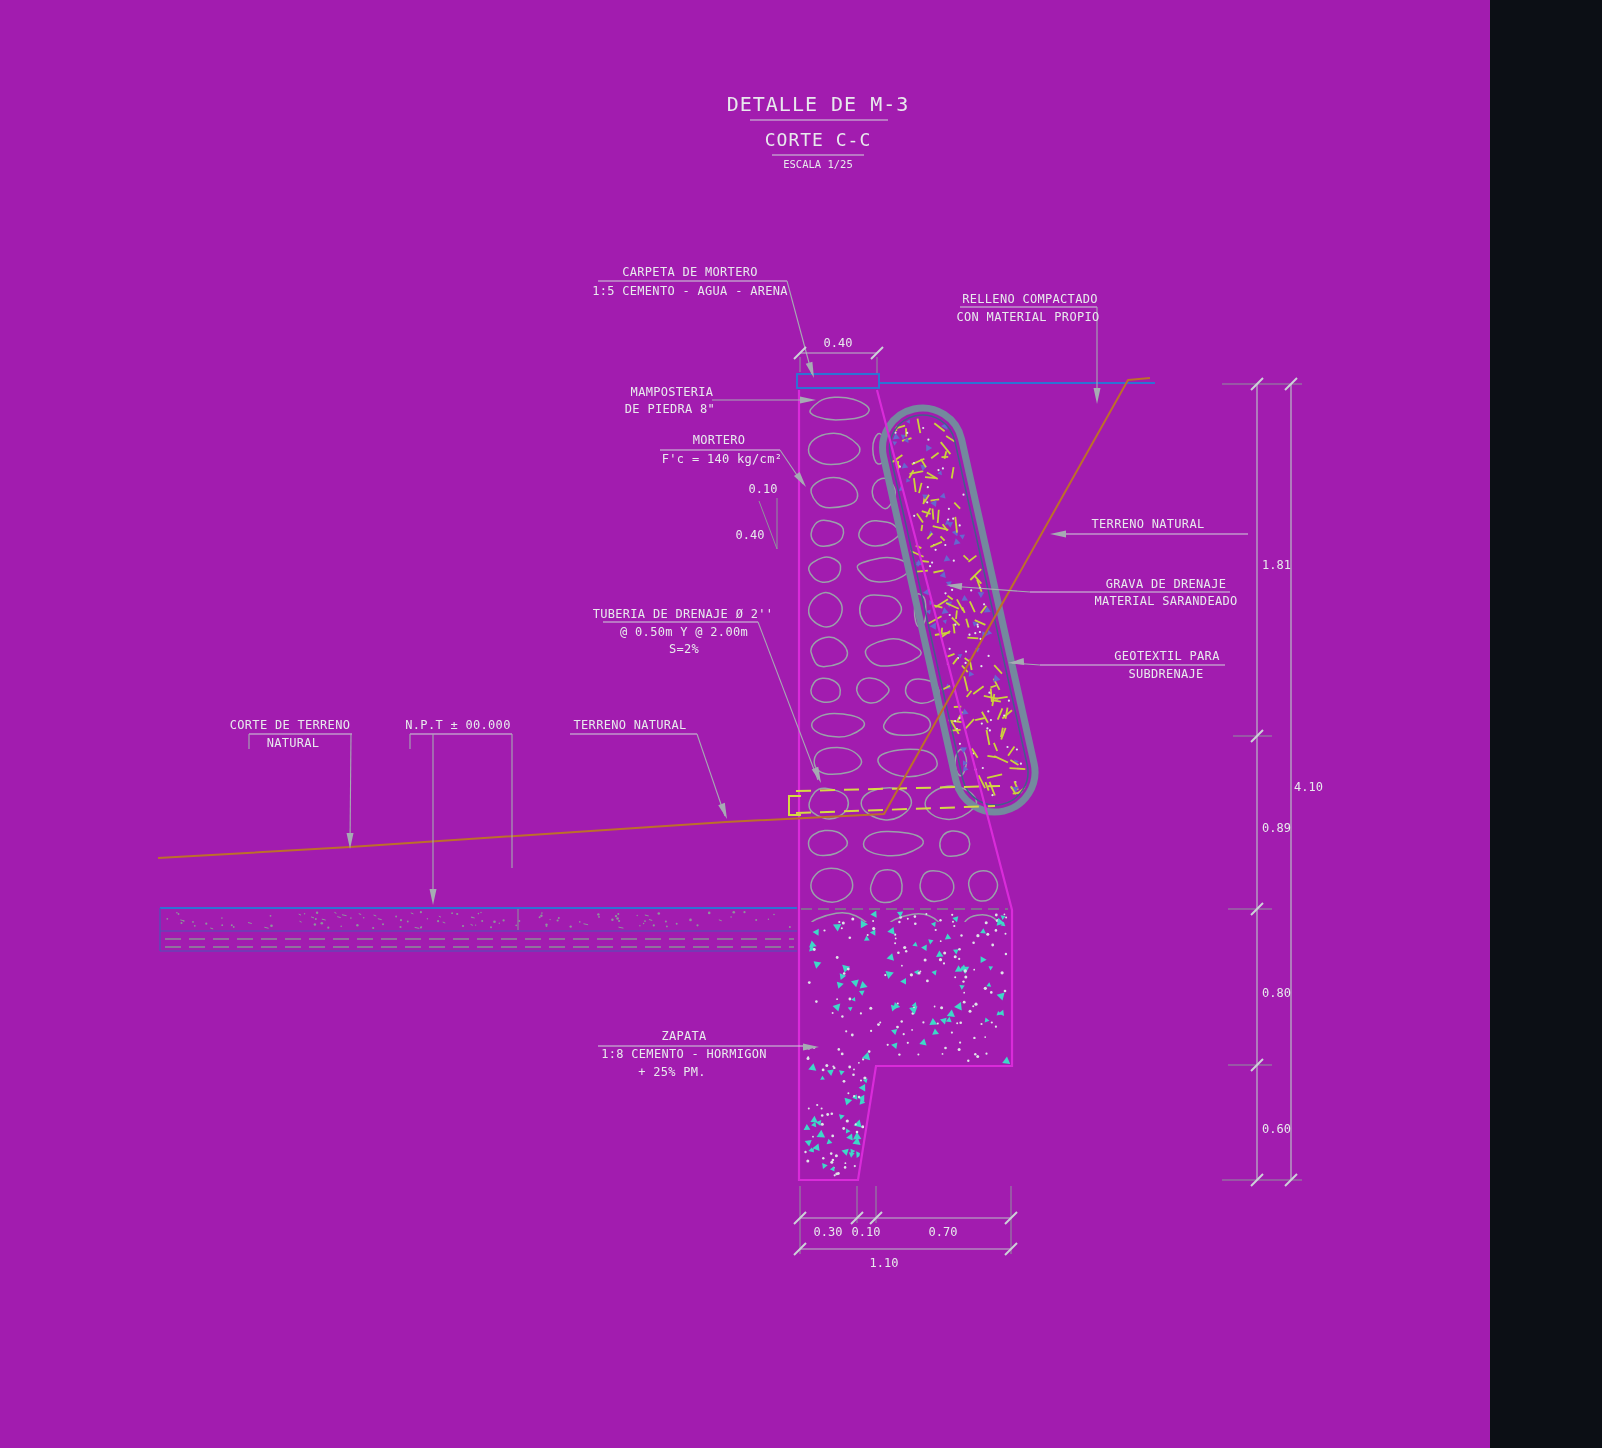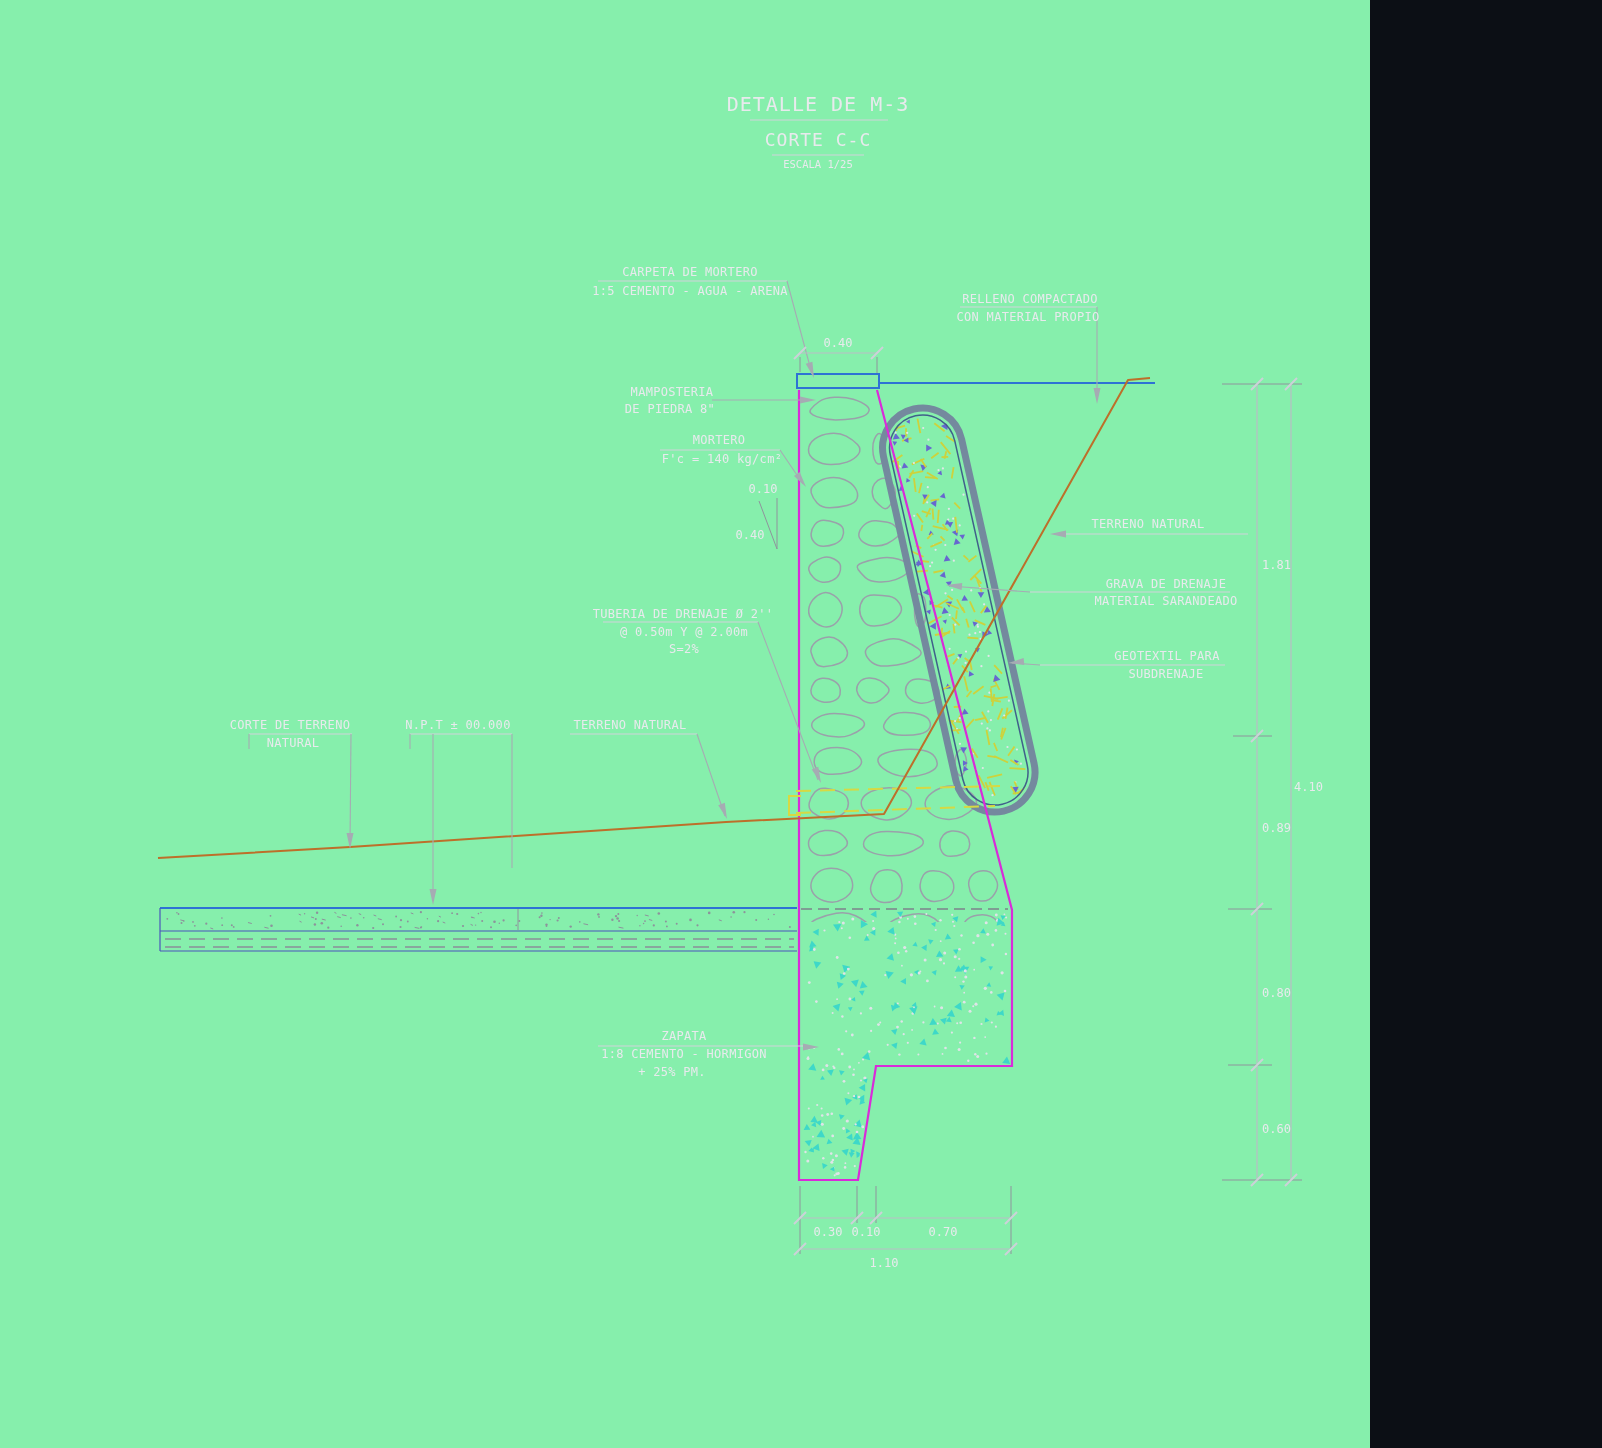--- a/index.html
+++ b/index.html
@@ -1,16 +1,16 @@
 <!DOCTYPE html>
 <html><head>
 <meta charset="utf-8">
 <style>
   html,body{margin:0;padding:0;background:#0c0f15;}
-  .wrap{width:1370px;height:1448px;position:relative;background:#86efac;overflow:hidden;text-align:center;}
+  .wrap{width:1490px;height:1448px;position:relative;background:#a21caf;overflow:hidden;text-align:center;}
   svg{display:block;}
   text{fill:#e8eaed;font-family:"DejaVu Sans Mono","Liberation Mono",monospace;}
   .lbl{font-size:12px;letter-spacing:0.3px;}
   .dimtx{font-size:12px;}
   .t1{font-size:20px;letter-spacing:1px;}
   .t2{font-size:18px;letter-spacing:1px;}
   .t3{font-size:10.5px;}
   .mag{stroke:#d92bd9;fill:none;stroke-width:2.2;stroke-linejoin:miter;}
   .blu{stroke:#2e72d4;fill:none;stroke-width:2;}
   .indg{stroke:#4a55bb;fill:none;stroke-width:1.2;}

